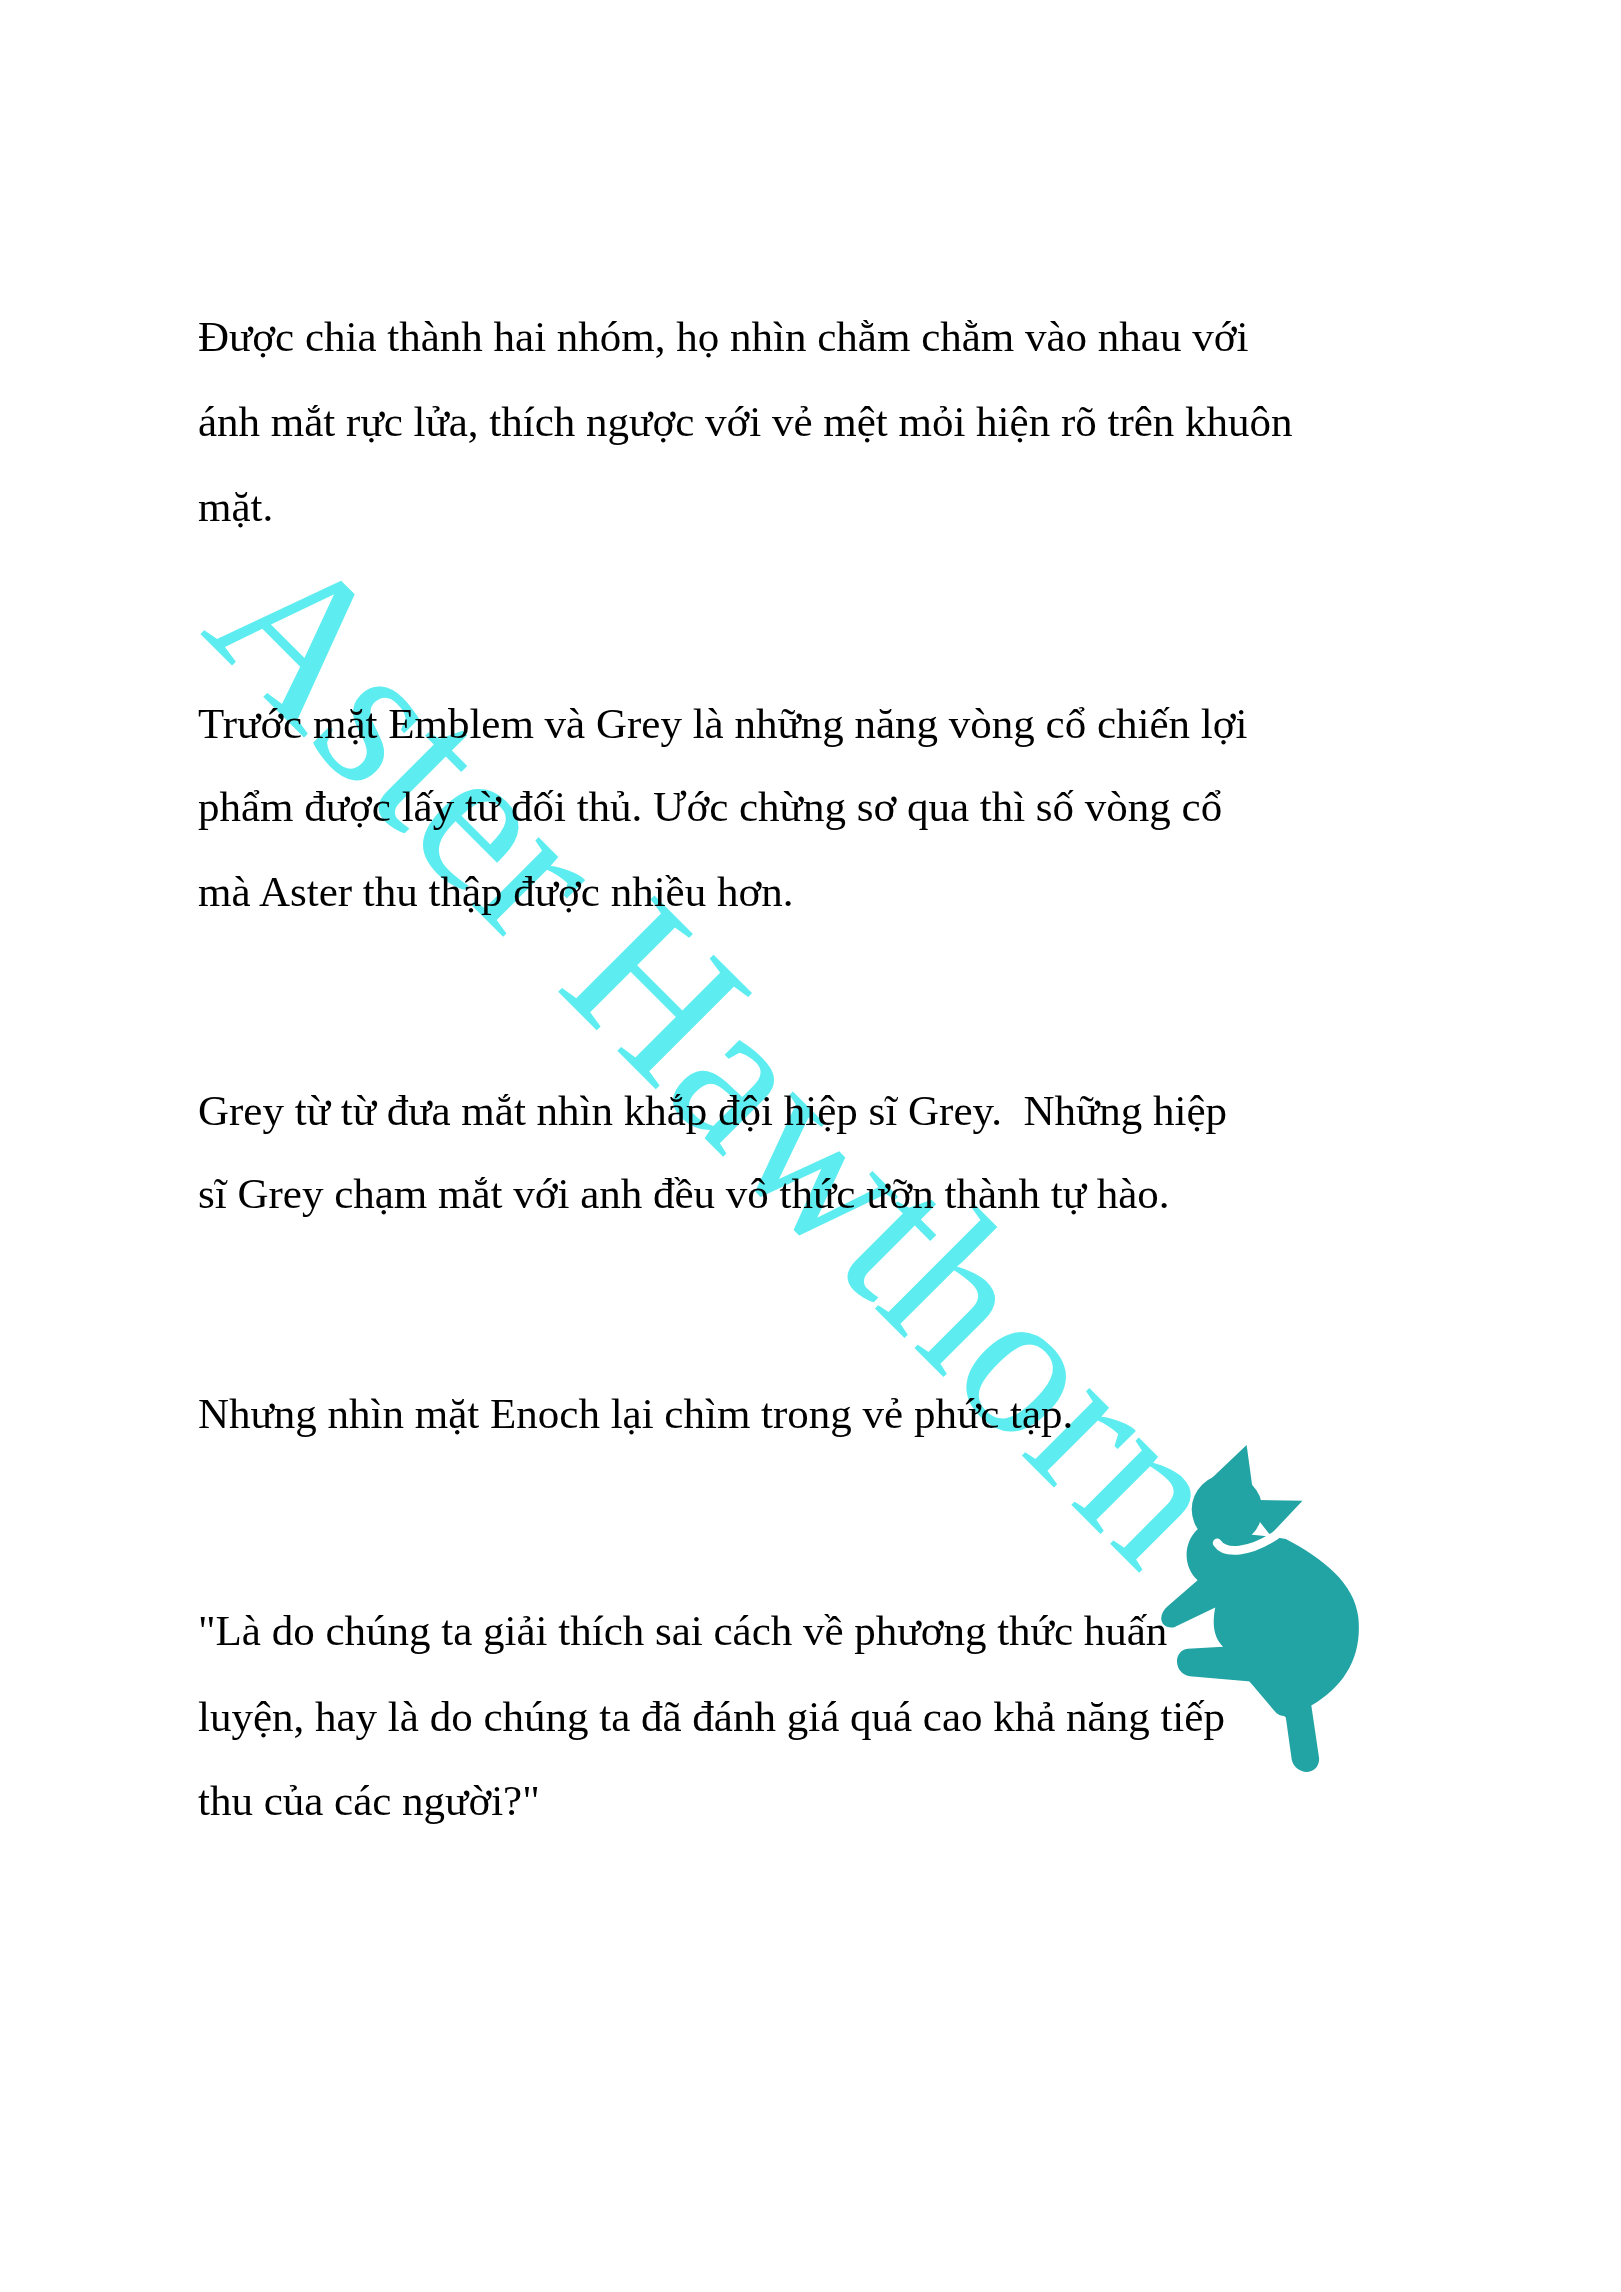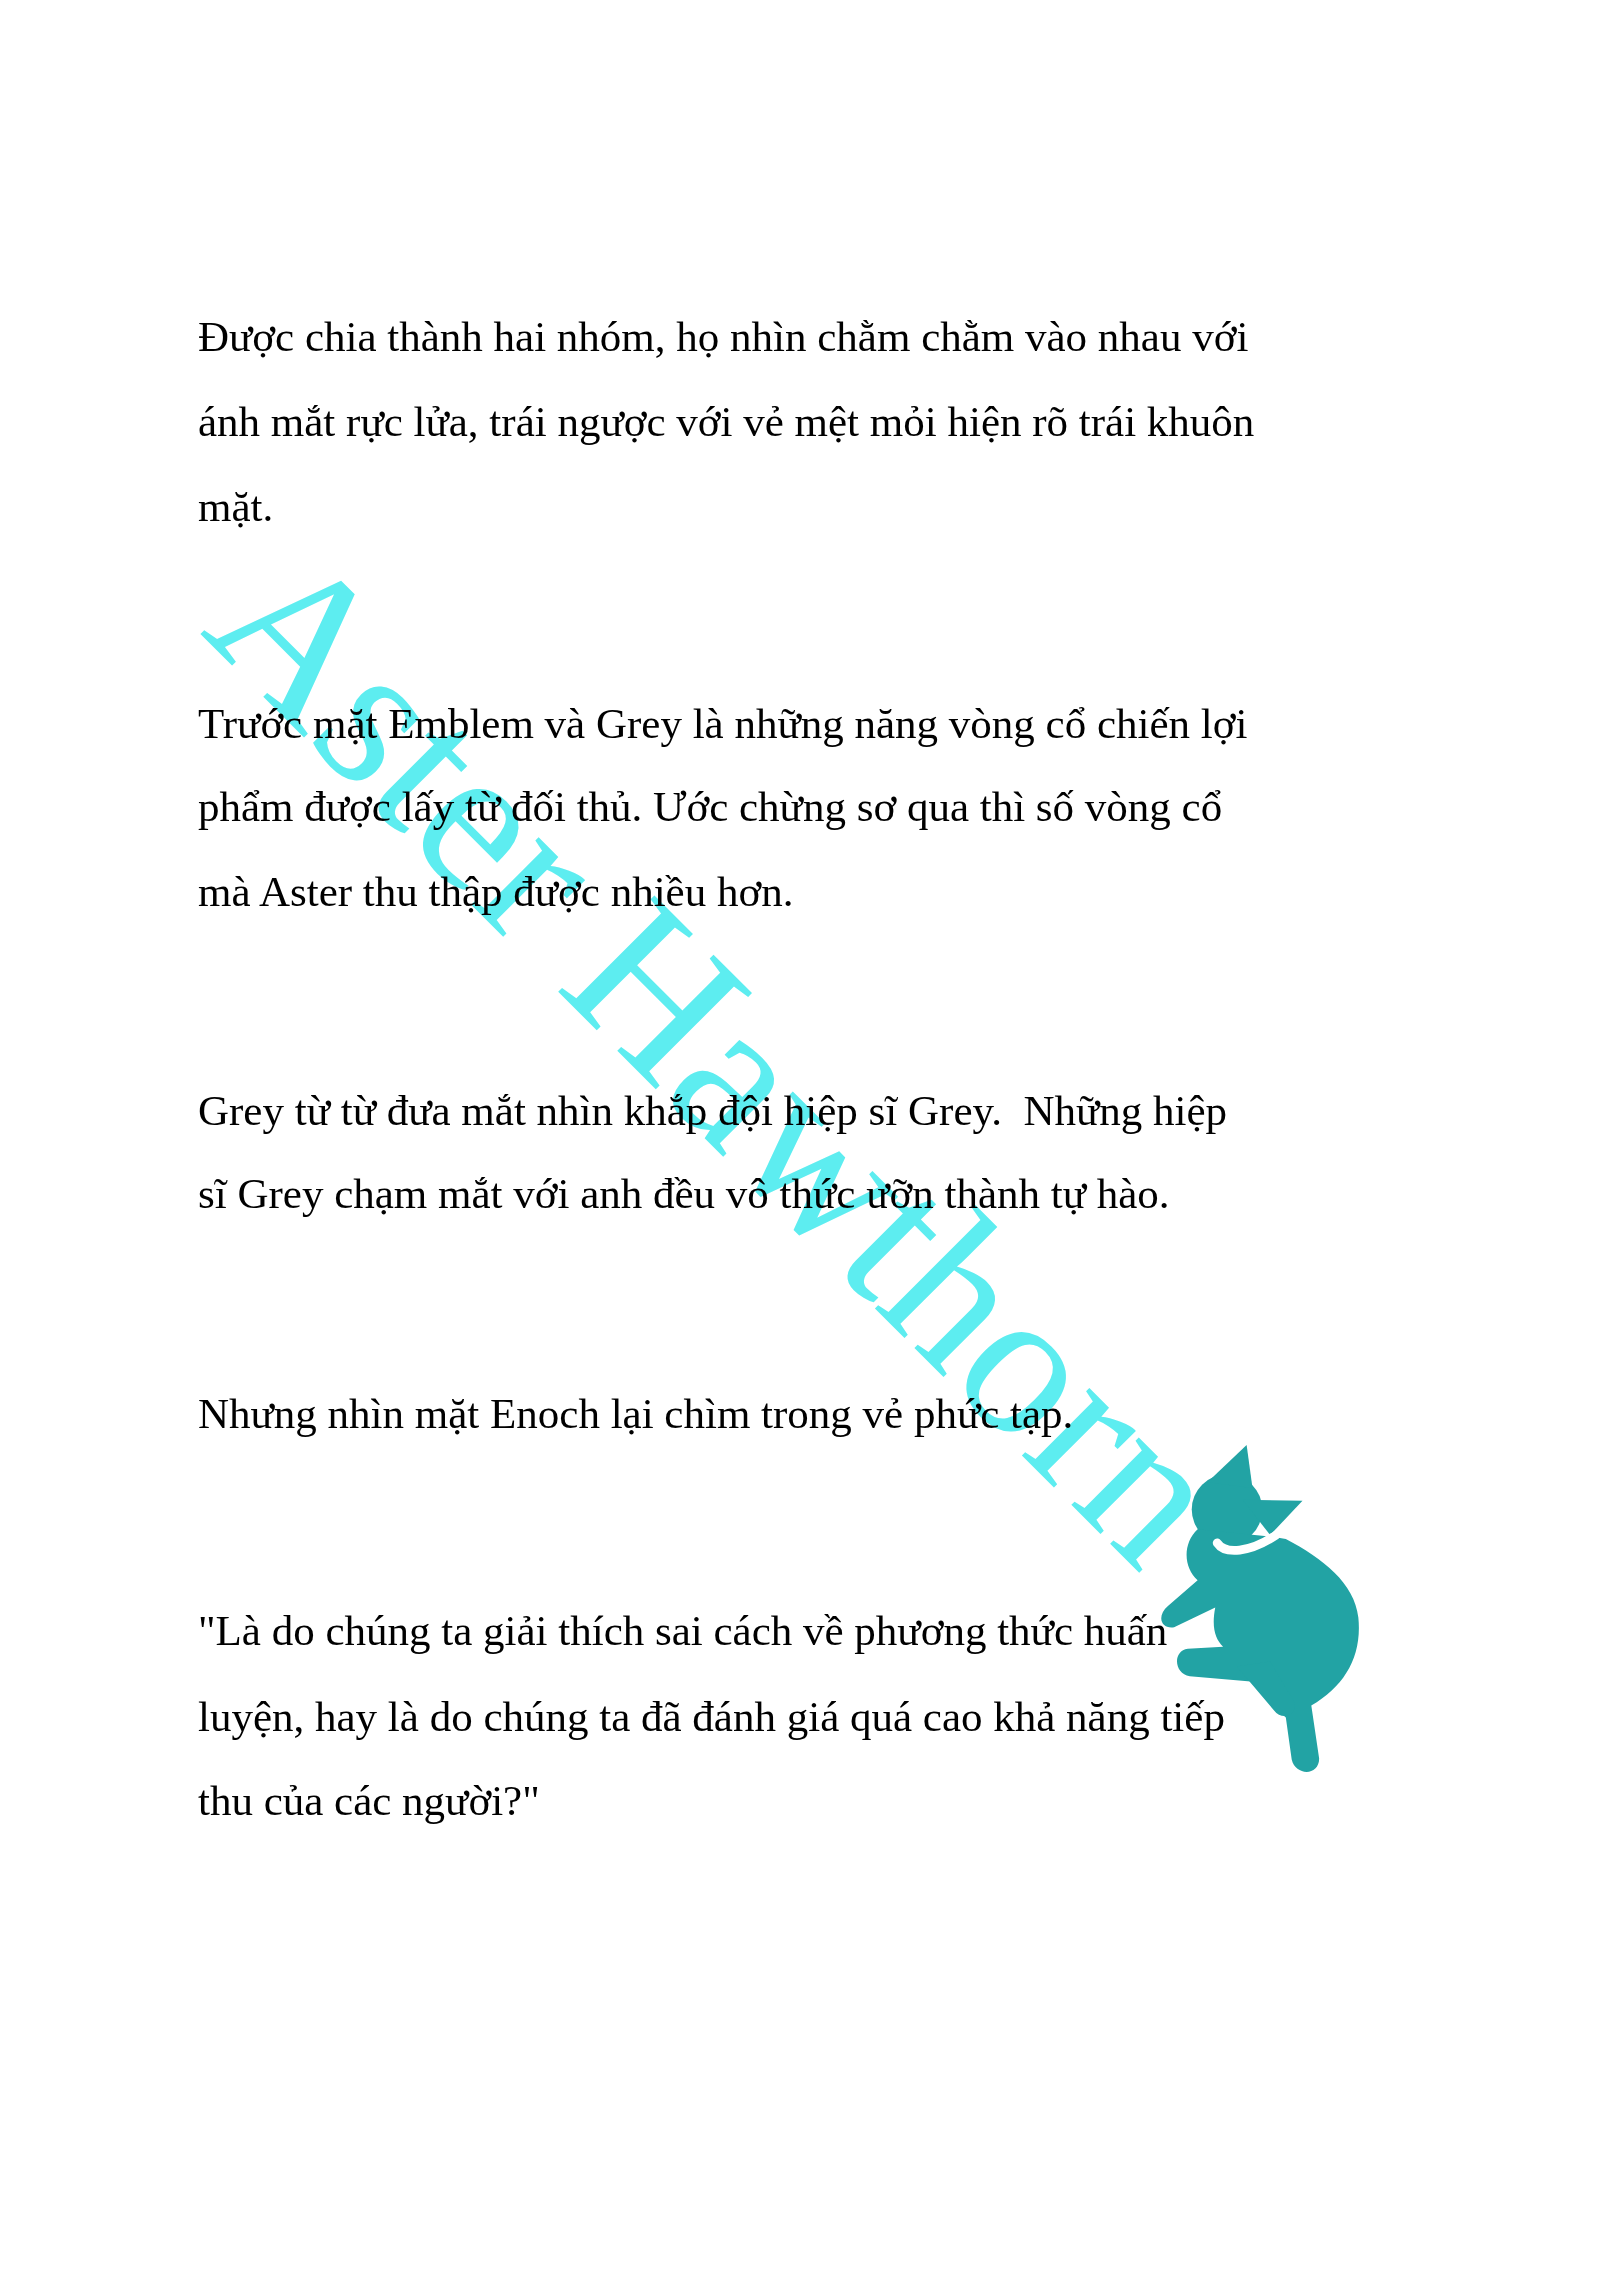--- a/index.html
+++ b/index.html
@@ -51,21 +51,21 @@
       <path d="M1262,1700 L1300,1745 C1308,1756 1326,1750 1320,1735 L1296,1695 Z"></path>
     </g>
 
     <path d="M1242,1574 C1250,1586 1275,1584 1302,1566" stroke="#ffffff" stroke-width="9" fill="none" stroke-linecap="round"></path>
   </svg>
 
   <div class="content">
 
     <div>
       <div class="line" style="top:315px">Được chia thành hai nhóm, họ nhìn chằm chằm vào nhau với</div>
-      <div class="line" style="top:400px">ánh mắt rực lửa, trái ngược với vẻ mệt mỏi hiện rõ trái khuôn</div>
+      <div class="line" style="top:400px">ánh mắt rực lửa, thích ngược với vẻ mệt mỏi hiện rõ trên khuôn</div>
       <div class="line" style="top:485px">mặt.</div>
     </div>
 
     <div>
       <div class="line" style="top:702px">Trước mặt Emblem và Grey là những năng vòng cổ chiến lợi</div>
       <div class="line" style="top:785px">phẩm được lấy từ đối thủ. Ước chừng sơ qua thì số vòng cổ</div>
       <div class="line" style="top:870px">mà Aster thu thập được nhiều hơn.</div>
     </div>
 
     <div>

